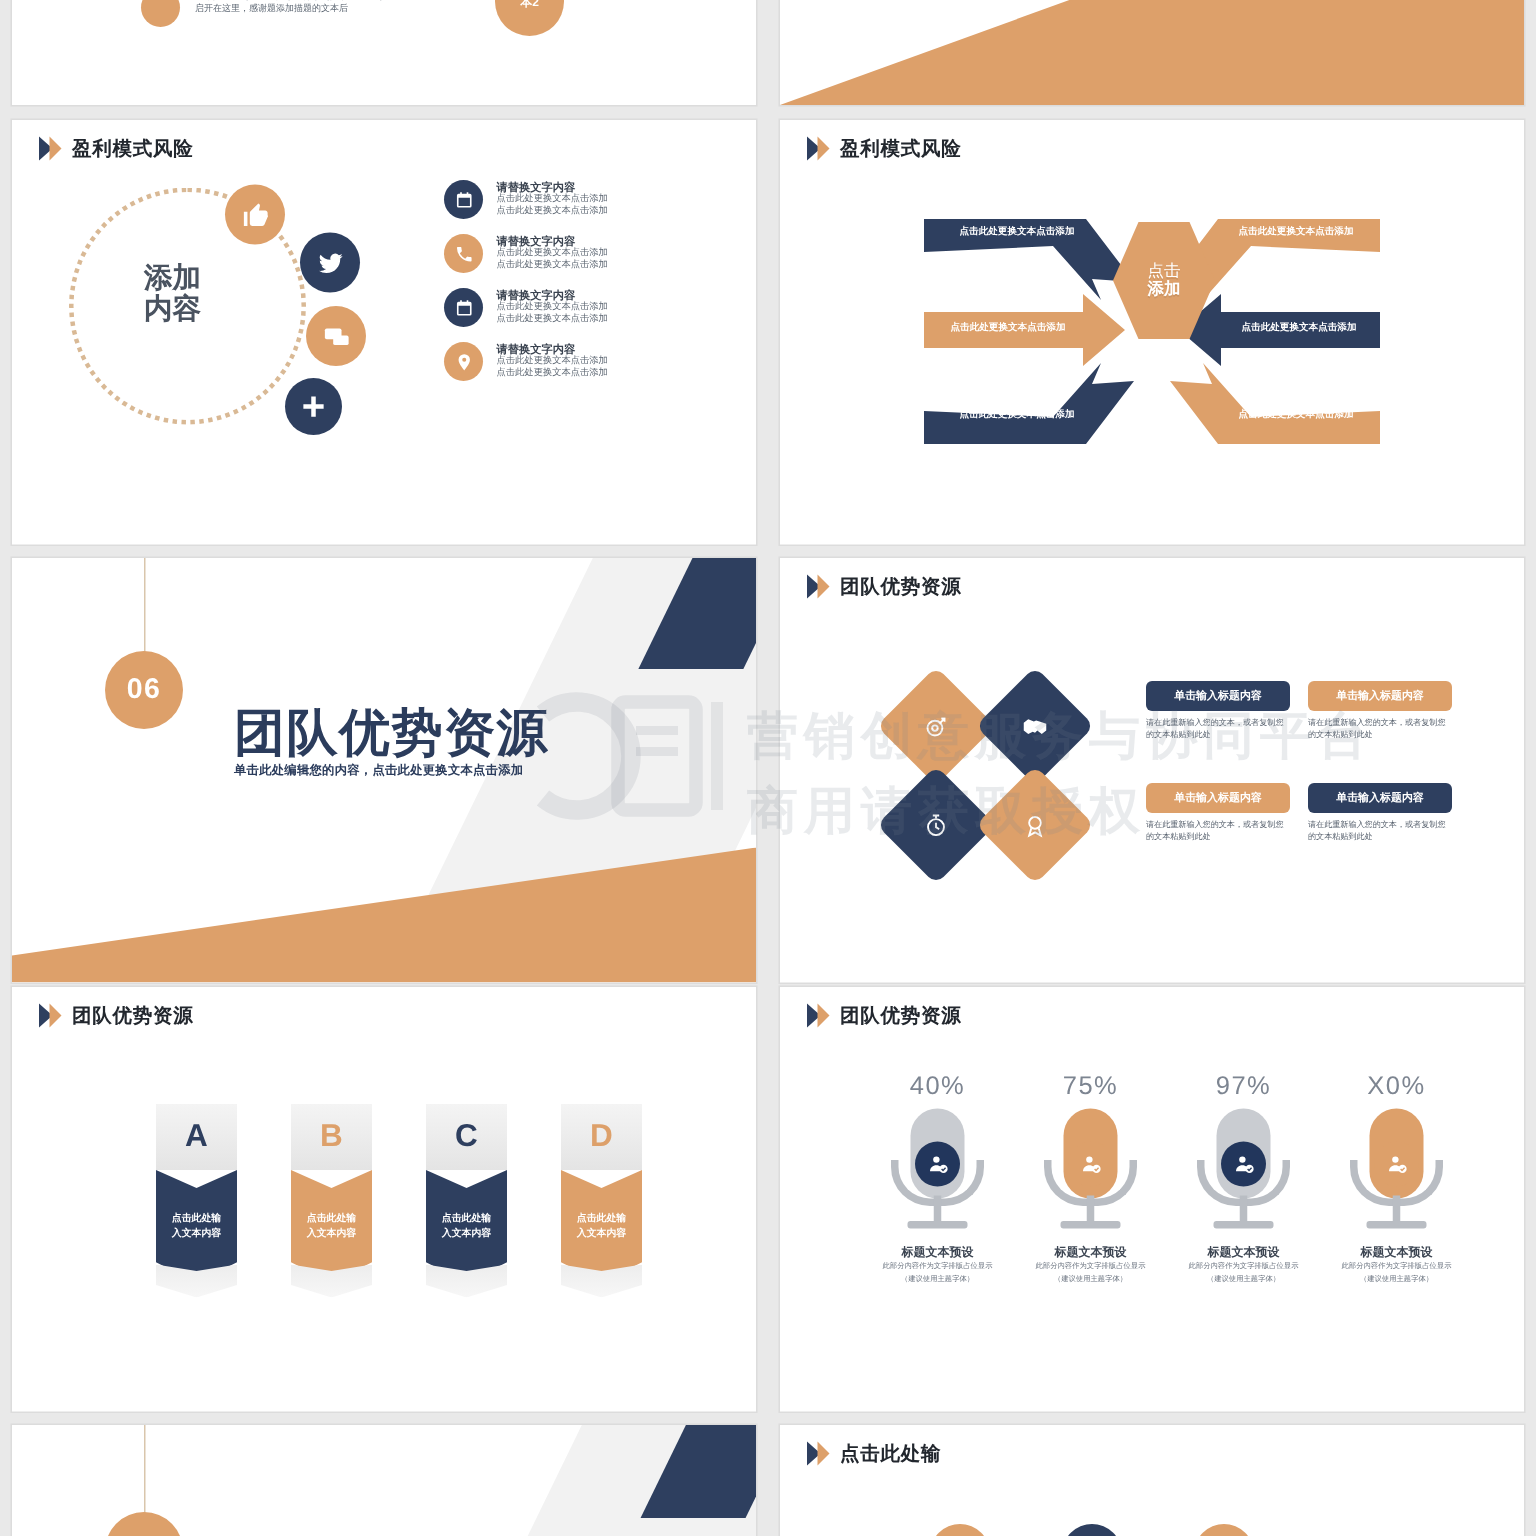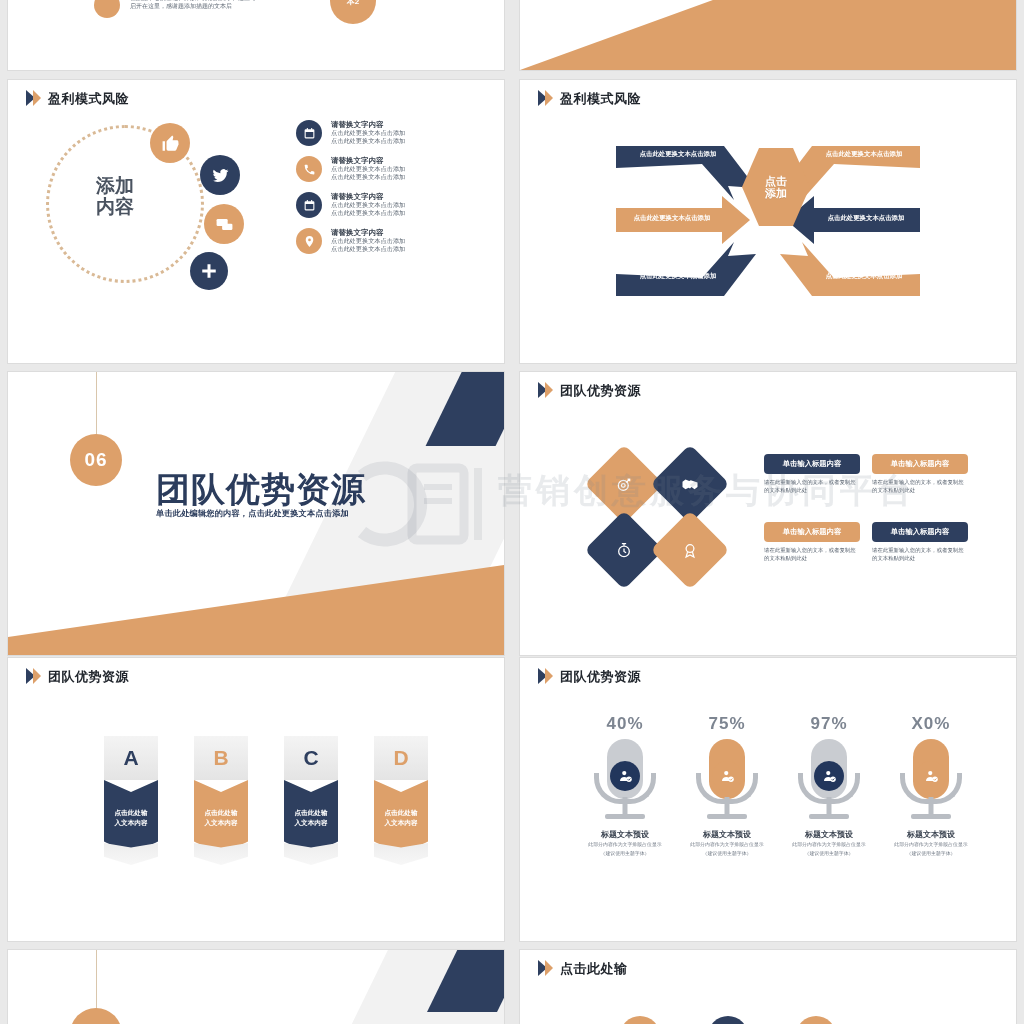--- a/index.html
+++ b/index.html
@@ -12,21 +12,21 @@
   #sheet{position:relative;width:1024px;height:1024px;}
 
   
   .slide{
     position:absolute;background:#ffffff;overflow:hidden;
     box-shadow:0 0 0 1px #dcdcdc;
   }
   .slide-inner{position:absolute;inset:0;overflow:hidden;}
 
   
-  .shead{position:absolute;left:18px;top:10px;display:flex;align-items:flex-start;gap:7px;}
+  .shead{position:absolute;left:18px;top:10px;display:flex;align-items:flex-end;gap:7px;}
   .tri{position:relative;width:15px;height:17px;flex:0 0 auto;}
   .tri .l,.tri .r{position:absolute;top:0;width:0;height:0;}
   .tri .l{left:0;border-top:8.5px solid transparent;border-bottom:8.5px solid transparent;border-left:9px solid #2e3f5f;}
   .tri .r{left:7px;border-top:8.5px solid transparent;border-bottom:8.5px solid transparent;border-left:8px solid #dda06a;}
   .shead h2{margin:0;font-size:13px;font-weight:bold;color:#22272e;letter-spacing:.5px;white-space:nowrap;}
 
   
   .dashring{position:absolute;left:38px;top:45px;width:152px;height:152px;
     border:3px dotted #d9b995;border-radius:50%;}
   .cbub{position:absolute;border-radius:50%;display:flex;align-items:center;justify-content:center;color:#fff;}
@@ -86,21 +86,21 @@
   .rib .body{height:75px;display:flex;align-items:center;justify-content:center;text-align:center;
     color:#fff;font-size:6.6px;font-weight:bold;line-height:1.5;
     clip-path:polygon(0 0,50% 16%,100% 0,100% 82%,50% 100%,0 82%);}
   .rib .body.nav{background:#2e3f5f;}
   .rib .body.org{background:#dda06a;}
   .rib .tail{height:22px;background:linear-gradient(180deg,#ededed,#f7f7f7);
     clip-path:polygon(0 0,50% 20%,100% 0,100% 62%,50% 100%,0 62%);margin-top:-12px;}
 
   
   .mic{position:absolute;width:74px;text-align:center;}
-  .mic .pct{font-size:17px;font-weight:bold;color:#7d8591;letter-spacing:1px;}
+  .mic .pct{font-size:17px;font-weight:normal;color:#7d8591;letter-spacing:1px;}
   .mic .stage{position:relative;height:88px;margin-top:3px;}
   .micbody{position:absolute;left:50%;transform:translateX(-50%);top:2px;width:36px;height:60px;
     border-radius:18px;}
   .micbody.grey{background:#c9ccd1;}
   .micbody.org{background:#dda06a;}
   .micarc{position:absolute;left:50%;transform:translateX(-50%);top:36px;width:52px;height:26px;
     border:5px solid #b9bdc3;border-top:none;border-radius:0 0 26px 26px;}
   .micstem{position:absolute;left:50%;transform:translateX(-50%);top:60px;width:5px;height:18px;background:#b9bdc3;}
   .micbase{position:absolute;left:50%;transform:translateX(-50%);top:77px;width:40px;height:5px;background:#b9bdc3;border-radius:2px;}
   .micbadge{position:absolute;left:50%;transform:translateX(-50%);top:24px;width:30px;height:30px;
@@ -275,21 +275,21 @@
       </svg>
       <div style="position:absolute;left:106px;top:192px;width:104px;text-align:center;font-size:6.4px;font-weight:bold;color:#fff;">点击此处更换文本点击添加</div>
 
       <svg style="position:absolute;left:260px;top:162px;" width="140" height="58" viewBox="0 0 140 58">
         <path d="M140 54 H32 L0 12 L28 14 L22 0 L54 36 L140 32 Z" fill="#dda06a"></path>
       </svg>
       <div style="position:absolute;left:292px;top:192px;width:104px;text-align:center;font-size:6.4px;font-weight:bold;color:#fff;">点击此处更换文本点击添加</div>
 
       <div class="hex">
         <span>
-          <b style="display:block;font-weight:bold;">点击</b>
+          <b style="display:block;font-weight:normal;">点击</b>
           <b style="display:block;font-weight:bold;">添加</b>
         </span>
       </div>
     </div>
   </div>
 
   <div class="slide" style="left:8px;top:372px;width:496px;height:283px;">
     <div class="slide-inner">
       <div class="grey-band"></div>
       <div class="corner-navy"></div>
@@ -549,15 +549,16 @@
 
   <div id="wm">
     <svg class="wm-logo" style="left:352px;top:452px;" width="130" height="104" viewBox="0 0 130 104">
       <path d="M10 24a36 36 0 1 1 0 56" fill="none" stroke="rgba(120,128,140,.15)" stroke-width="13"></path>
       <rect x="60" y="16" width="52" height="72" rx="5" fill="none" stroke="rgba(120,128,140,.15)" stroke-width="9"></rect>
       <rect x="72" y="32" width="28" height="6" fill="rgba(120,128,140,.15)"></rect>
       <rect x="72" y="46" width="28" height="6" fill="rgba(120,128,140,.15)"></rect>
       <rect x="122" y="16" width="8" height="72" fill="rgba(120,128,140,.13)"></rect>
     </svg>
     <div class="wm-ch" style="left:498px;top:468px;">营销创意服务与协同平台</div>
+    <div class="wm-ch" style="left:498px;top:518px;">商用请获取授权</div>
   </div>
 
 </div>
 
 </body></html>

